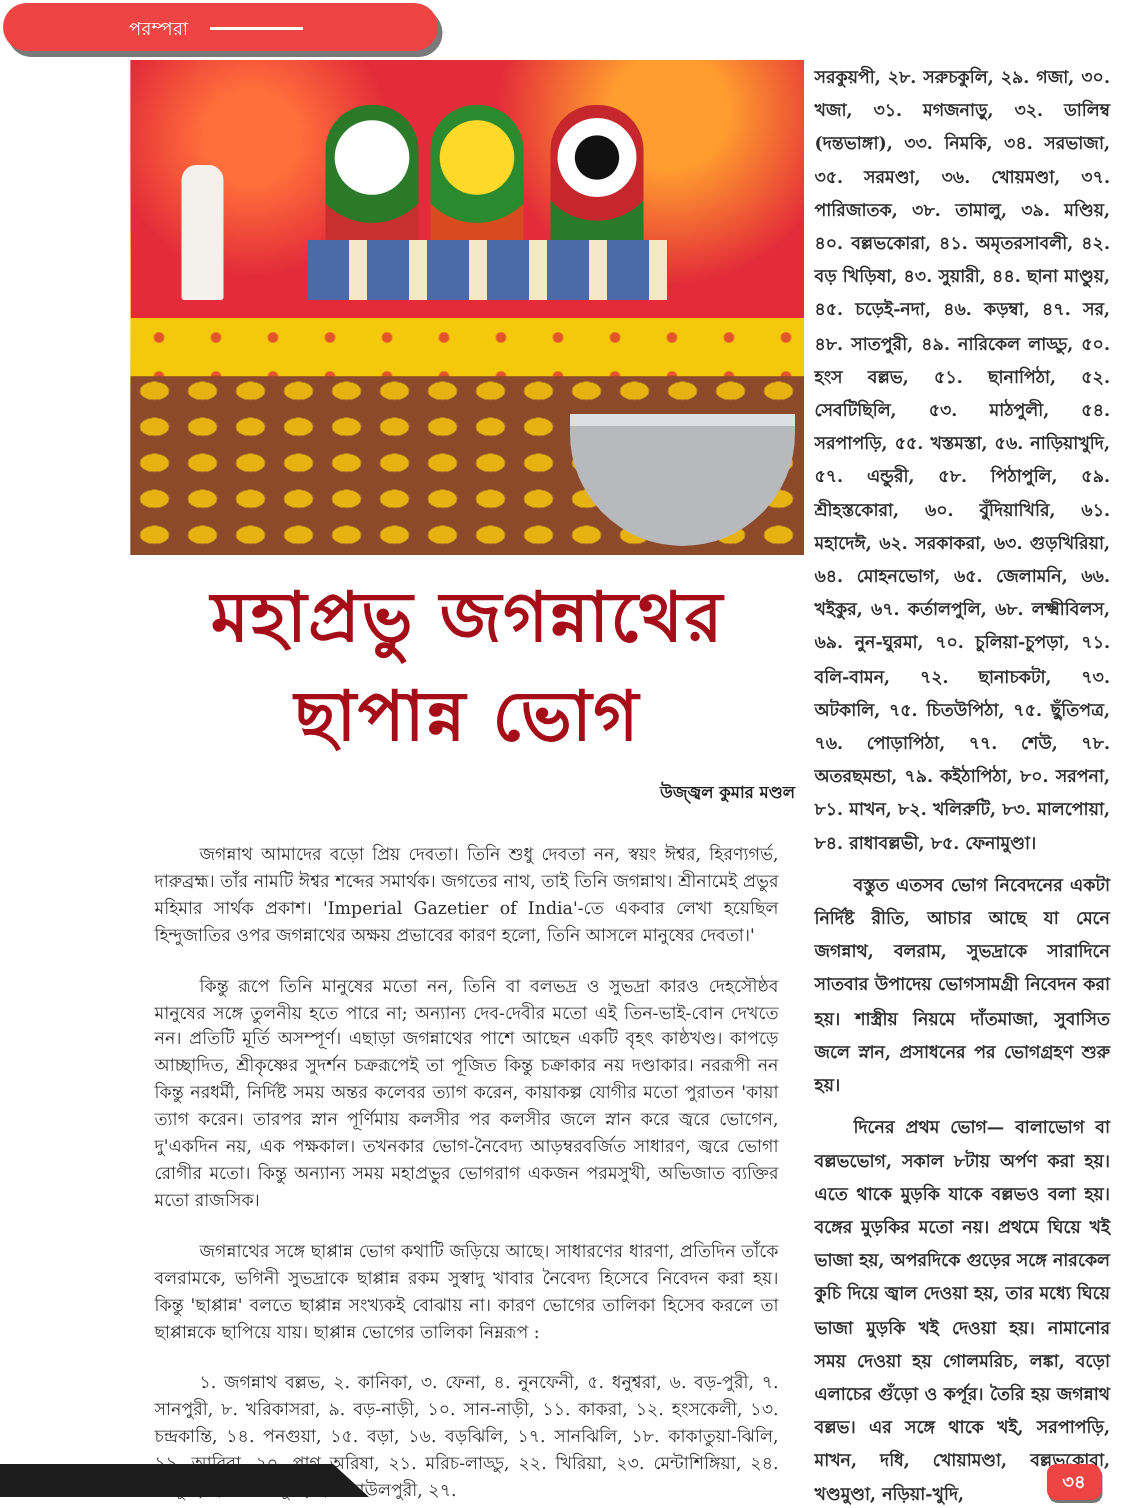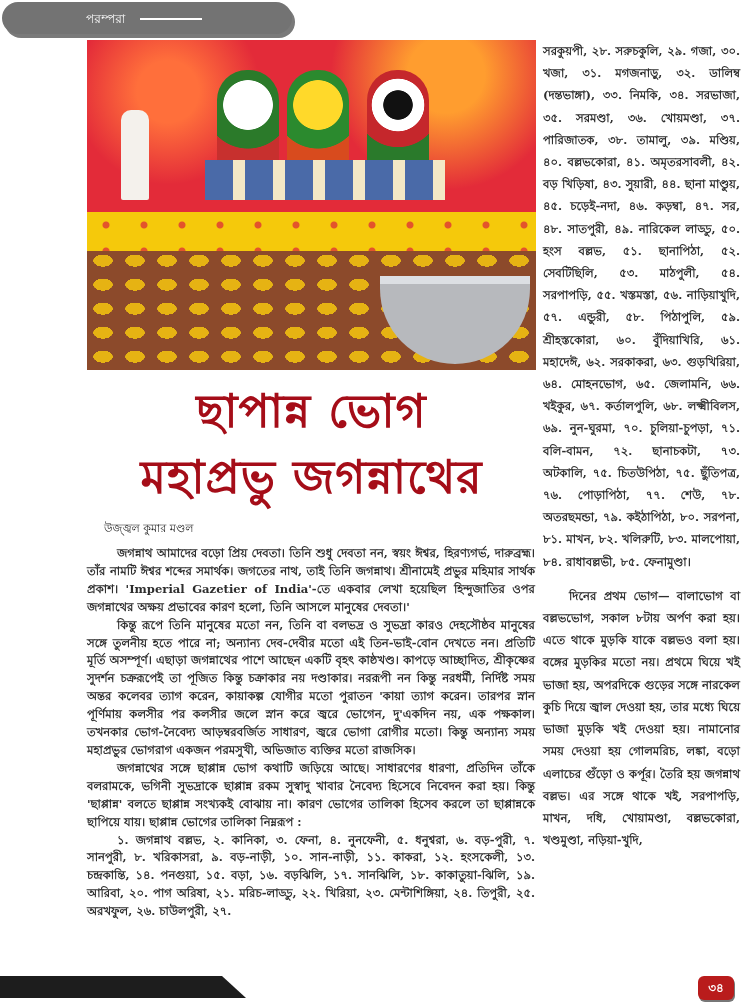--- a/index.html
+++ b/index.html
@@ -2,21 +2,21 @@
 <html><head>
 <meta charset="utf-8">
 <style>
   html, body { margin: 0; padding: 0; }
   body {
     width: 750px; height: 1005px; background: #ffffff; position: relative; overflow: hidden;
     font-family: "DejaVu Sans", sans-serif; color: #2a2a2a;
   }
   .section-banner {
     position: absolute; left: 2px; top: 2px; width: 290px; height: 32px;
-    background: #737373; border-radius: 16px;
+    background: #ef4444; border-radius: 16px;
     box-shadow: 3px 4px 0 #7a7a7a;
   }
   .section-label {
     position: absolute; left: 84px; top: 8px; color: #fff; font-size: 12px; letter-spacing: .2px;
   }
   .section-rule {
     position: absolute; left: 138px; top: 16px; width: 62px; height: 1.5px; background: #fff;
   }
   .hero-photo {
     position: absolute; left: 87px; top: 40px; width: 449px; height: 330px; overflow: hidden;
@@ -34,34 +34,34 @@
     background: repeating-linear-gradient(90deg, #4a6aa8 0 28px, #f3e8c6 28px 40px); }
   .hero-photo .pots { position: absolute; left: 0; bottom: 0; width: 100%; height: 36%;
     background:
       radial-gradient(ellipse 16px 10px at 50% 40%, #e6b313 0 60%, #8c4a2b 61% 100%) 0 0 / 32px 24px,
       #7b3f26; }
   .hero-photo .priest { position: absolute; left: 34px; top: 70px; width: 28px; height: 90px; background: #f4f1ec; border-radius: 10px 10px 2px 2px; }
   .hero-photo .bowl { position: absolute; right: 6px; bottom: 6px; width: 150px; height: 80px; border-radius: 0 0 75px 75px; background: #b7b9bd; border-top: 8px solid #dcdfe3; }
 
   .title-block { position: absolute; left: 87px; top: 378px; width: 449px; text-align: center; }
   .title-line { color: #a50d18; font-family: "DejaVu Sans", sans-serif; font-weight: bold; font-size: 46px; line-height: 66px; letter-spacing: 1px; }
-  .byline { position: absolute; left: 104px; top: 520px; width: 449px; text-align: left; font-size: 11px; font-weight: normal; color: #222; }
+  .byline { position: absolute; left: 81px; top: 520px; width: 449px; text-align: right; font-size: 11px; font-weight: bold; color: #222; }
 
   .body-col { position: absolute; left: 87px; top: 545px; width: 448px; font-family: "DejaVu Serif", serif; font-size: 11.6px; line-height: 17.9px; color: #2e2e2e; text-align: justify; }
-  .body-col p { margin: 0; text-indent: 30px; font-weight: bold; }
+  .body-col p { margin: 16px; text-indent: 30px; }
 
   .side-col { position: absolute; left: 543px; top: 40px; width: 197px; font-family: "DejaVu Serif", serif; font-size: 11.6px; line-height: 22.2px; color: #2e2e2e; text-align: justify; }
   .side-col p { margin: 0; font-weight: bold; }
   .side-col p.indent { text-indent: 26px; }
   .side-col .gap { height: 6px; }
 
   .footer-bar { position: absolute; left: 0; top: 976px; width: 246px; height: 22px; background: #1d1d1d;
     clip-path: polygon(0 0, 222px 0, 246px 22px, 0 22px); }
   .footer-text { position: absolute; left: 30px; top: 1006px; color: #ffffff; font-size: 11.5px; letter-spacing: .3px; }
-  .page-num { position: absolute; left: 698px; top: 976px; width: 36px; height: 24px; background: #b91c1c; border-radius: 6px; color: #fff;
+  .page-num { position: absolute; left: 698px; top: 976px; width: 36px; height: 24px; background: #ef4444; border-radius: 6px; color: #fff;
     font-size: 12px; font-weight: bold; text-align: center; line-height: 24px; box-shadow: 1px 2px 0 #777; }
 </style>
 </head>
 <body>
 
 <div class="section-banner">
   <span class="section-label">পরম্পরা</span>
   <span class="section-rule"></span>
 </div>
 
@@ -71,34 +71,35 @@
   <div class="priest"></div>
   <div class="deity d1"></div>
   <div class="deity d2"></div>
   <div class="deity d3"></div>
   <div class="frames"></div>
   <div class="pots"></div>
   <div class="bowl"></div>
 </div>
 
 <div class="title-block">
+  <div class="title-line">মহাপ্রভু জগন্নাথের</div>
   <div class="title-line">ছাপান্ন ভোগ</div>
-  <div class="title-line">মহাপ্রভু জগন্নাথের</div>
 </div>
 <div class="byline">উজ্জ্বল কুমার মণ্ডল</div>
 
 <div class="body-col">
   <p>জগন্নাথ আমাদের বড়ো প্রিয় দেবতা। তিনি শুধু দেবতা নন, স্বয়ং ঈশ্বর, হিরণ্যগর্ভ, দারুব্রহ্ম। তাঁর নামটি ঈশ্বর শব্দের সমার্থক। জগতের নাথ, তাই তিনি জগন্নাথ। শ্রীনামেই প্রভুর মহিমার সার্থক প্রকাশ। 'Imperial Gazetier of India'-তে একবার লেখা হয়েছিল হিন্দুজাতির ওপর জগন্নাথের অক্ষয় প্রভাবের কারণ হলো, তিনি আসলে মানুষের দেবতা।'</p>
   <p>কিন্তু রূপে তিনি মানুষের মতো নন, তিনি বা বলভদ্র ও সুভদ্রা কারও দেহসৌষ্ঠব মানুষের সঙ্গে তুলনীয় হতে পারে না; অন্যান্য দেব-দেবীর মতো এই তিন-ভাই-বোন দেখতে নন। প্রতিটি মূর্তি অসম্পূর্ণ। এছাড়া জগন্নাথের পাশে আছেন একটি বৃহৎ কাষ্ঠখণ্ড। কাপড়ে আচ্ছাদিত, শ্রীকৃষ্ণের সুদর্শন চক্ররূপেই তা পূজিত কিন্তু চক্রাকার নয় দণ্ডাকার। নররূপী নন কিন্তু নরধর্মী, নির্দিষ্ট সময় অন্তর কলেবর ত্যাগ করেন, কায়াকল্প যোগীর মতো পুরাতন 'কায়া ত্যাগ করেন। তারপর স্নান পূর্ণিমায় কলসীর পর কলসীর জলে স্নান করে জ্বরে ভোগেন, দু'একদিন নয়, এক পক্ষকাল। তখনকার ভোগ-নৈবেদ্য আড়ম্বরবর্জিত সাধারণ, জ্বরে ভোগা রোগীর মতো। কিন্তু অন্যান্য সময় মহাপ্রভুর ভোগরাগ একজন পরমসুখী, অভিজাত ব্যক্তির মতো রাজসিক।</p>
   <p>জগন্নাথের সঙ্গে ছাপ্পান্ন ভোগ কথাটি জড়িয়ে আছে। সাধারণের ধারণা, প্রতিদিন তাঁকে বলরামকে, ভগিনী সুভদ্রাকে ছাপ্পান্ন রকম সুস্বাদু খাবার নৈবেদ্য হিসেবে নিবেদন করা হয়। কিন্তু 'ছাপ্পান্ন' বলতে ছাপ্পান্ন সংখ্যকই বোঝায় না। কারণ ভোগের তালিকা হিসেব করলে তা ছাপ্পান্নকে ছাপিয়ে যায়। ছাপ্পান্ন ভোগের তালিকা নিম্নরূপ :</p>
   <p>১. জগন্নাথ বল্লভ, ২. কানিকা, ৩. ফেনা, ৪. নুনফেনী, ৫. ধনুশ্বরা, ৬. বড়-পুরী, ৭. সানপুরী, ৮. খরিকাসরা, ৯. বড়-নাড়ী, ১০. সান-নাড়ী, ১১. কাকরা, ১২. হংসকেলী, ১৩. চন্দ্রকান্তি, ১৪. পনগুয়া, ১৫. বড়া, ১৬. বড়ঝিলি, ১৭. সানঝিলি, ১৮. কাকাতুয়া-ঝিলি, ১৯. আরিবা, ২০. পাগ অরিষা, ২১. মরিচ-লাড্ডু, ২২. খিরিয়া, ২৩. মেন্টাশিঙ্গিয়া, ২৪. তিপুরী, ২৫. অরখফুল, ২৬. চাউলপুরী, ২৭.</p>
 </div>
 
 <div class="side-col">
   <p>সরকুয়পী, ২৮. সরুচকুলি, ২৯. গজা, ৩০. খজা, ৩১. মগজনাড়ু, ৩২. ডালিম্ব (দন্তভাঙ্গা), ৩৩. নিমকি, ৩৪. সরভাজা, ৩৫. সরমণ্ডা, ৩৬. খোয়মণ্ডা, ৩৭. পারিজাতক, ৩৮. তামালু, ৩৯. মণ্ডিয়, ৪০. বল্লভকোরা, ৪১. অমৃতরসাবলী, ৪২. বড় খিড়িষা, ৪৩. সুয়ারী, ৪৪. ছানা মাণ্ডুয়, ৪৫. চড়েই-নদা, ৪৬. কড়ম্বা, ৪৭. সর, ৪৮. সাতপুরী, ৪৯. নারিকেল লাড্ডু, ৫০. হংস বল্লভ, ৫১. ছানাপিঠা, ৫২. সেবটিছিলি, ৫৩. মাঠপুলী, ৫৪. সরপাপড়ি, ৫৫. খস্তমস্তা, ৫৬. নাড়িয়াখুদি, ৫৭. এন্ডুরী, ৫৮. পিঠাপুলি, ৫৯. শ্রীহস্তকোরা, ৬০. বুঁদিয়াখিরি, ৬১. মহাদেঈ, ৬২. সরকাকরা, ৬৩. গুড়খিরিয়া, ৬৪. মোহনভোগ, ৬৫. জেলামনি, ৬৬. খইকুর, ৬৭. কর্তালপুলি, ৬৮. লক্ষ্মীবিলস, ৬৯. নুন-ঘুরমা, ৭০. চুলিয়া-চুপড়া, ৭১. বলি-বামন, ৭২. ছানাচকটা, ৭৩. অটকালি, ৭৫. চিতউপিঠা, ৭৫. ছুঁতিপত্র, ৭৬. পোড়াপিঠা, ৭৭. শেউ, ৭৮. অতরছমন্ডা, ৭৯. কইঠাপিঠা, ৮০. সরপনা, ৮১. মাখন, ৮২. খলিরুটি, ৮৩. মালপোয়া, ৮৪. রাধাবল্লভী, ৮৫. ফেনামুণ্ডা।</p>
   <div class="gap"></div>
+  <p class="indent">বস্তুত এতসব ভোগ নিবেদনের একটা নির্দিষ্ট রীতি, আচার আছে যা মেনে জগন্নাথ, বলরাম, সুভদ্রাকে সারাদিনে সাতবার উপাদেয় ভোগসামগ্রী নিবেদন করা হয়। শাস্ত্রীয় নিয়মে দাঁতমাজা, সুবাসিত জলে স্নান, প্রসাধনের পর ভোগগ্রহণ শুরু হয়।</p>
   <div class="gap"></div>
   <p class="indent">দিনের প্রথম ভোগ— বালাভোগ বা বল্লভভোগ, সকাল ৮টায় অর্পণ করা হয়। এতে থাকে মুড়কি যাকে বল্লভও বলা হয়। বঙ্গের মুড়কির মতো নয়। প্রথমে ঘিয়ে খই ভাজা হয়, অপরদিকে গুড়ের সঙ্গে নারকেল কুচি দিয়ে জ্বাল দেওয়া হয়, তার মধ্যে ঘিয়ে ভাজা মুড়কি খই দেওয়া হয়। নামানোর সময় দেওয়া হয় গোলমরিচ, লঙ্কা, বড়ো এলাচের গুঁড়ো ও কর্পূর। তৈরি হয় জগন্নাথ বল্লভ। এর সঙ্গে থাকে খই, সরপাপড়ি, মাখন, দধি, খোয়ামণ্ডা, বল্লভকোরা, খণ্ডমুণ্ডা, নড়িয়া-খুদি,</p>
 </div>
 
 <div class="footer-bar"></div>
 <span class="footer-text">স্বস্তিকা ।। ৮ আষাঢ় - ১৪৩২ ।। ২৩ জুন - ২০২৫</span>
 <div class="page-num">৩৪</div>
 
 </body></html>

